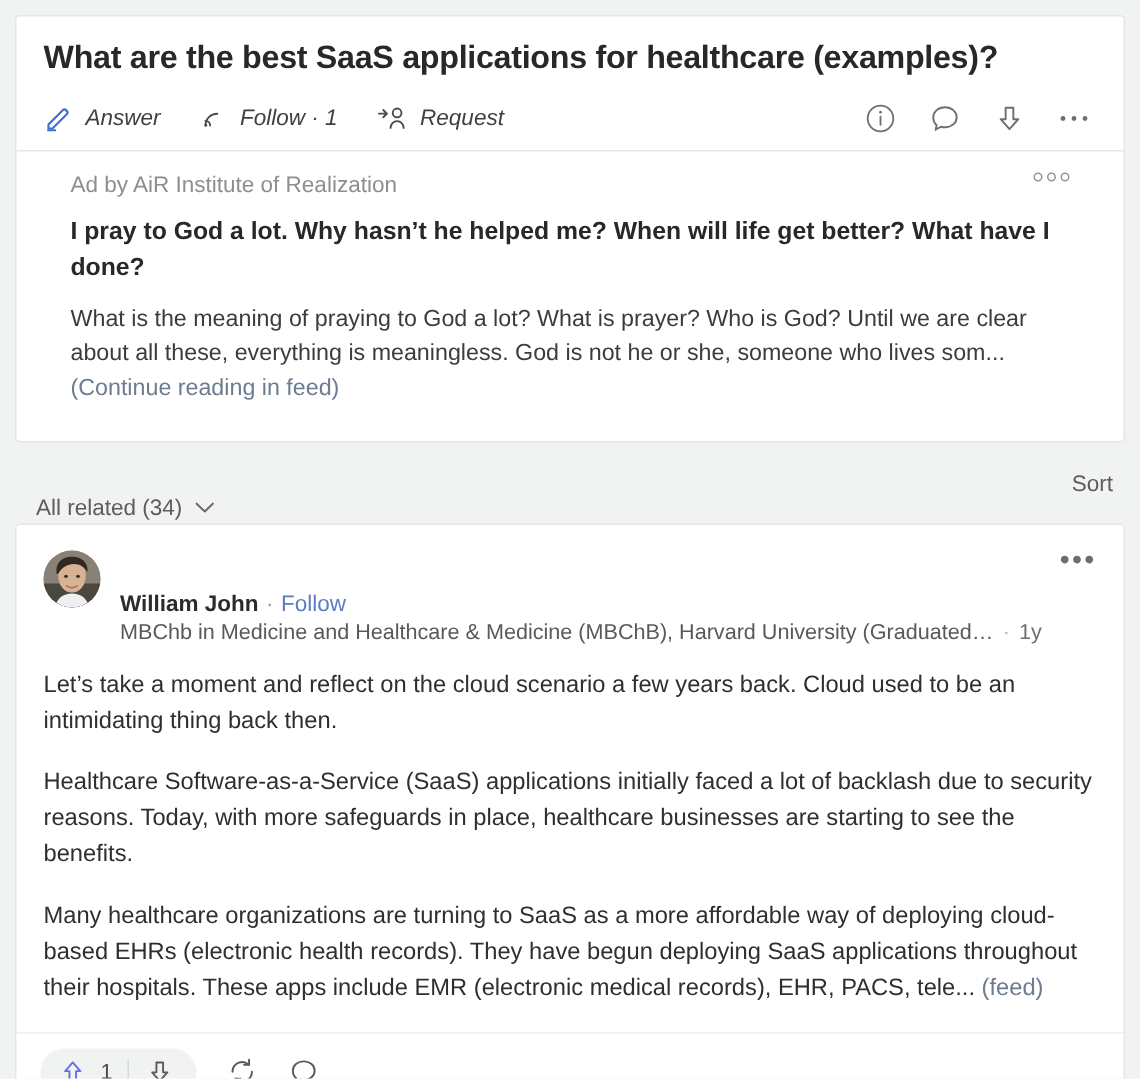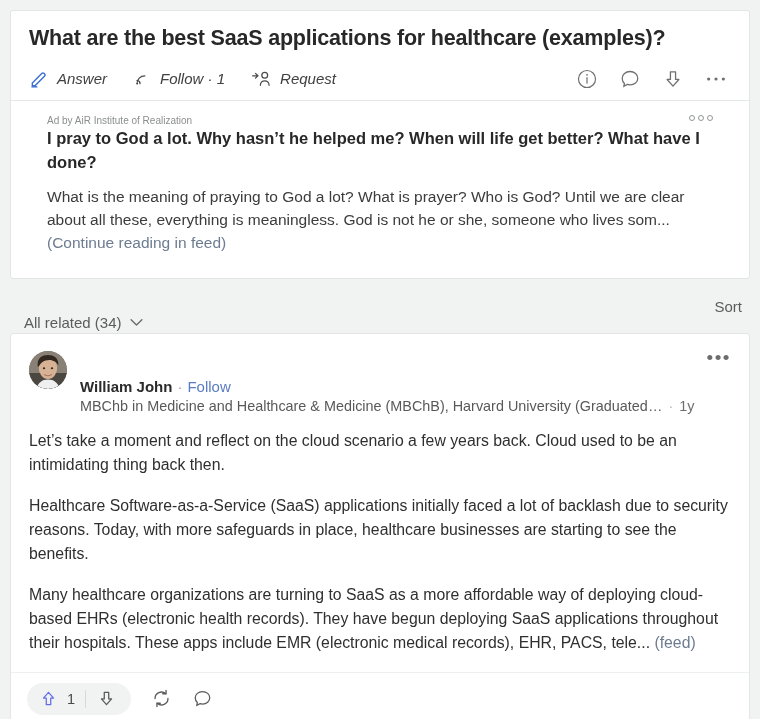--- a/index.html
+++ b/index.html
@@ -41,25 +41,25 @@
     font-size: 15px; color: #404040; cursor: pointer;
   }
   .act .lbl { white-space: nowrap; }
   .icon { display: inline-flex; align-items: center; justify-content: center; }
 
   .divider-h { height: 1px; background: #e6e8e8; margin: 0 -18px; }
 
   
   #ad-block { padding: 14px 18px 16px 18px; }
   .ad-head { display: flex; align-items: flex-start; }
-  .ad-by { font-size: 10px; color: #8c8f8f; }
+  .ad-by { font-size: 15px; color: #8c8f8f; }
   .ad-dots { margin-left: auto; display: flex; gap: 3px; align-items: center; cursor: pointer; }
   .ad-dots i { width: 6px; height: 6px; border-radius: 50%; border: 1.6px solid #939797; display: block; }
   .ad-title {
-    margin-top: 1px;
+    margin-top: 11px;
     font-size: 16.5px; font-weight: bold; color: #282829; line-height: 1.45;
   }
   .ad-body {
     margin-top: 10px;
     font-size: 15.5px; color: #3c3c3c; line-height: 1.5;
   }
   .ad-link { color: #6d7c90; font-size: 15.5px; line-height: 1.5; cursor: pointer; }
 
   
   #related-bar {

